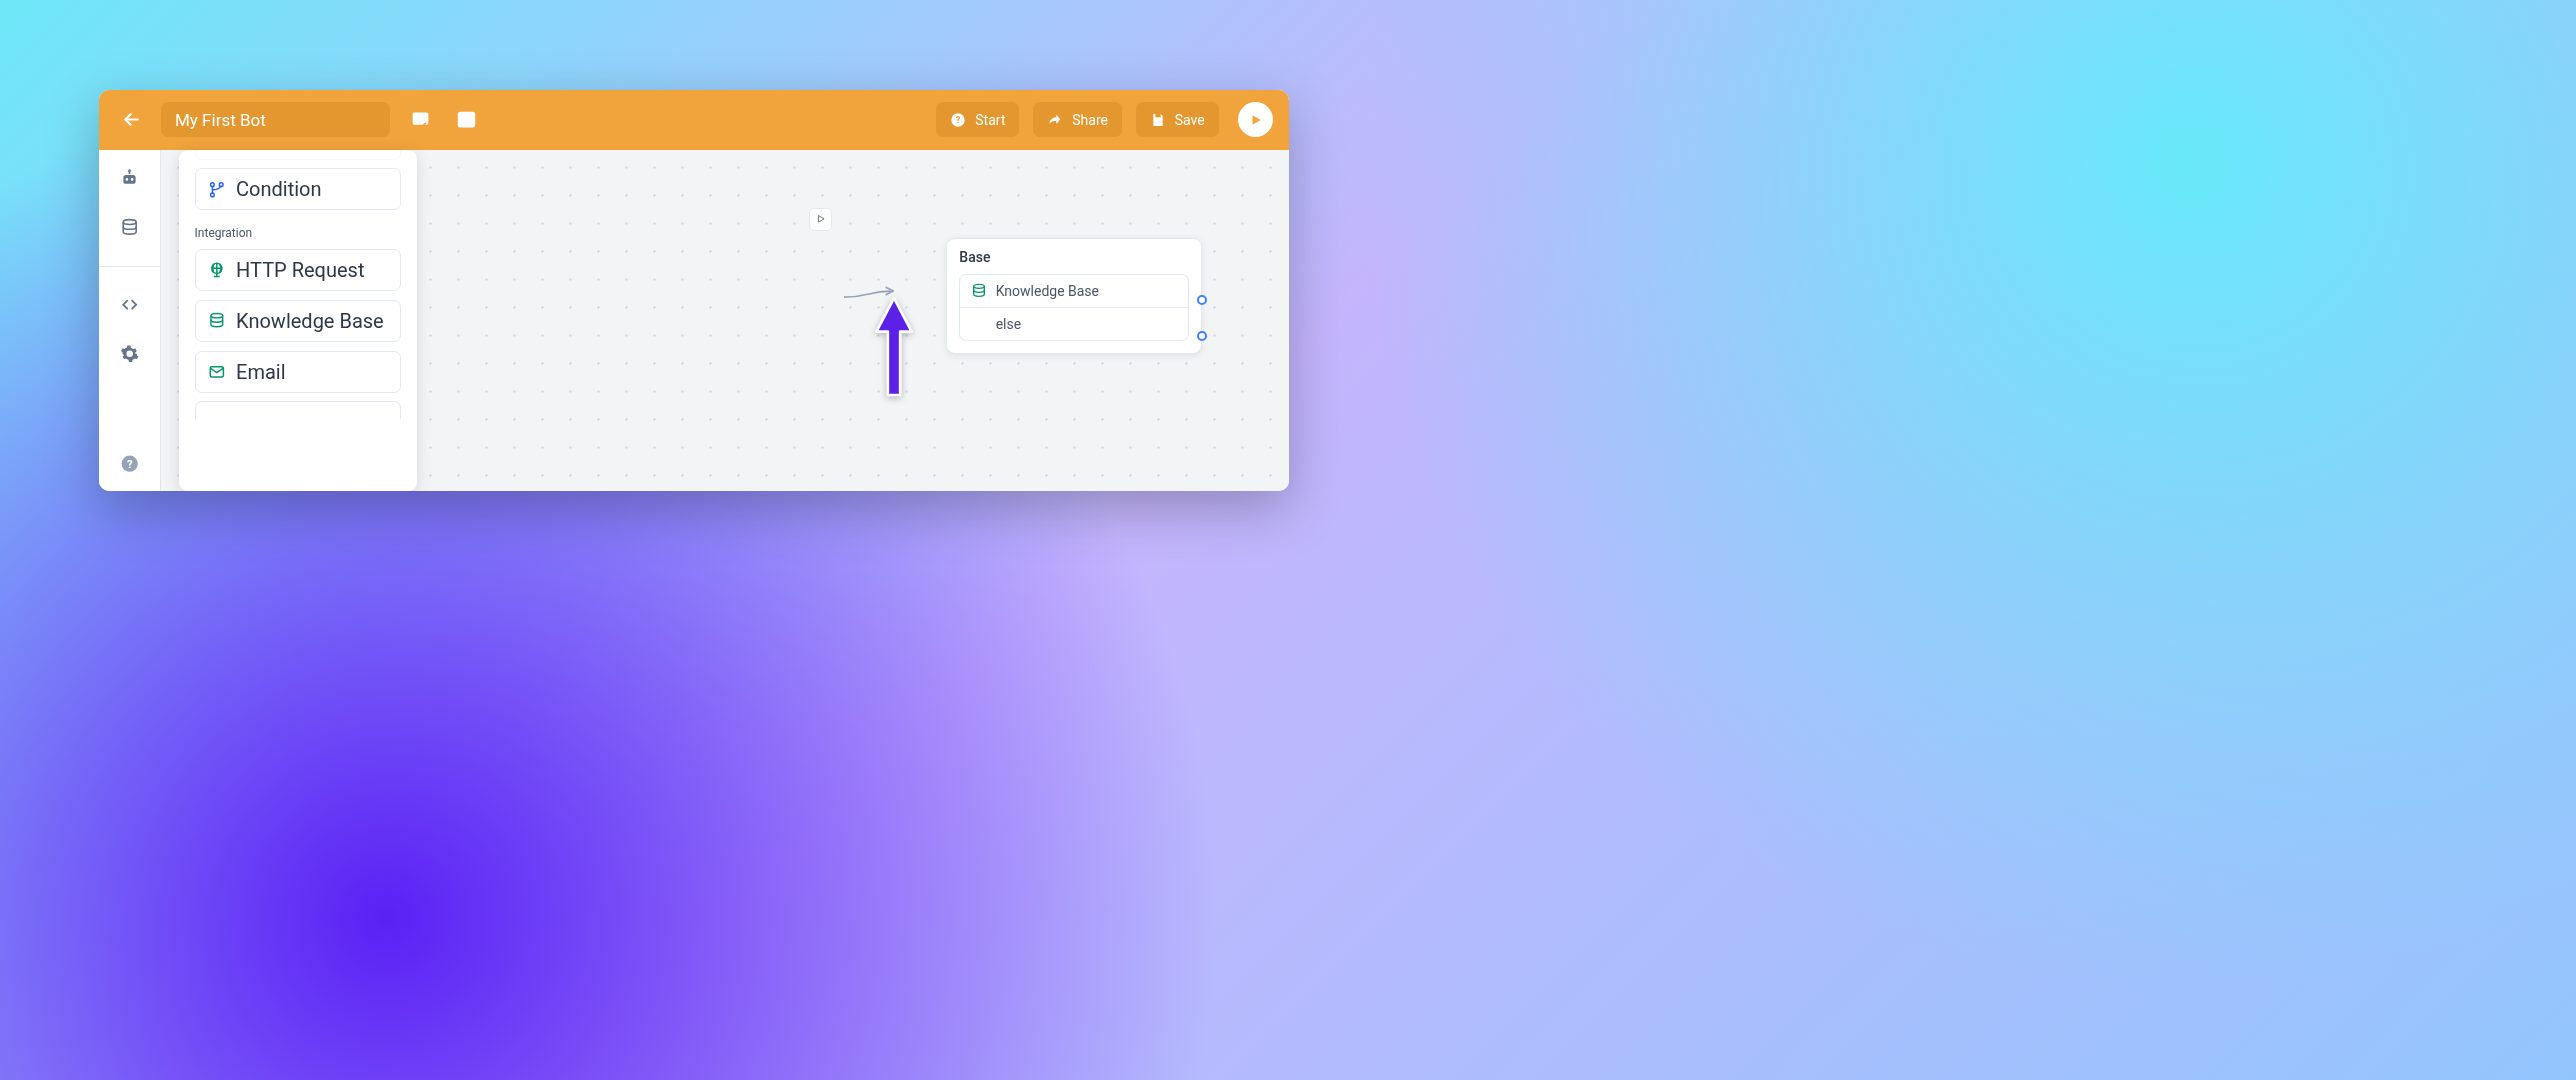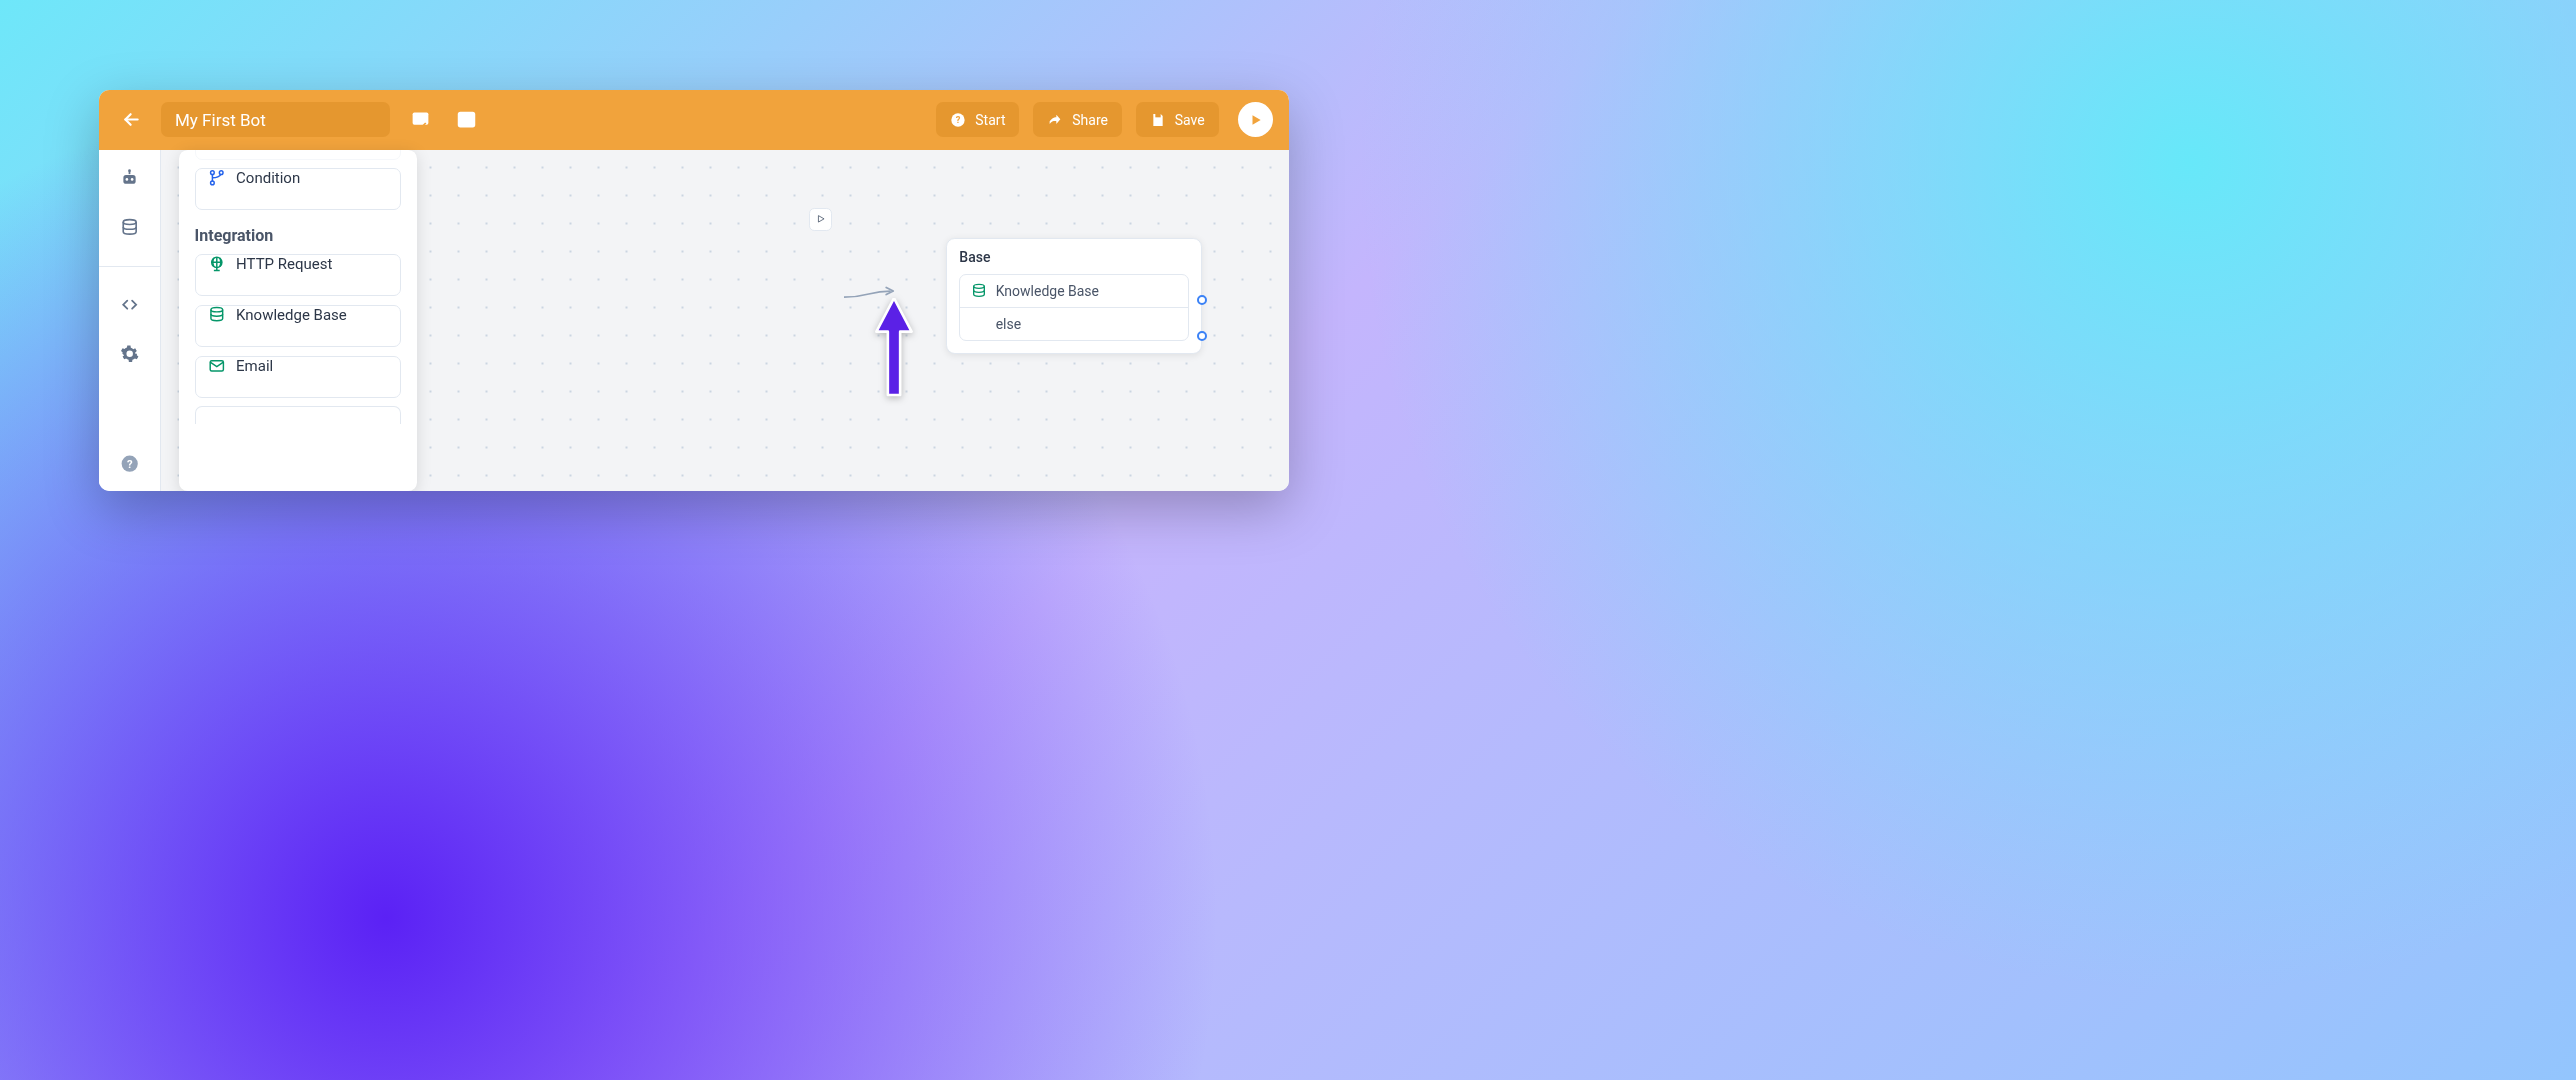--- a/index.html
+++ b/index.html
@@ -72,25 +72,25 @@
   }
   
   .panel{
     position:absolute;left:17.6px;top:0;width:238px;height:100%;
     background:#fff;border-radius:8.8px;box-shadow:var(--panel-shadow);
     padding:0 16px 16px;overflow:hidden;
   }
   .panel-inner{position:relative;top:-32px}
   .blk{
     height:42px;border:0.9px solid var(--gray-border);border-radius:7px;
-    display:flex;gap:10.6px;padding:0 12.3px;margin-bottom:8.8px;
-    font-size:15px;color:var(--text-dark);background:#fff;
+    display:flex;align-items:center;gap:10.6px;padding:0 12.3px;margin-bottom:8.8px;
+    font-size:20px;color:var(--text-dark);background:#fff;
   }
   .blk.ghost{opacity:.35}
-  .cat{font-size:16px;color:var(--text-mid);margin:16px 0 8.8px;font-weight:700}
+  .cat{font-size:12px;color:var(--text-mid);margin:16px 0 8.8px;font-weight:400}
   .blk svg{flex-shrink:0}
   
   .node{
     position:absolute;background:#fff;border-radius:8.8px;box-shadow:var(--node-shadow);
     padding:10.6px 12.3px 12.3px;
   }
   .node.start{left:414px;top:79px;width:264px;border:1.3px solid #6B8AFE}
   .node.group{left:785px;top:88px;width:256px;border:1.3px solid var(--gray-border)}
   .node h4{font-size:14px;font-weight:500;color:var(--text-dark);margin-bottom:8.8px}
   .slot{

